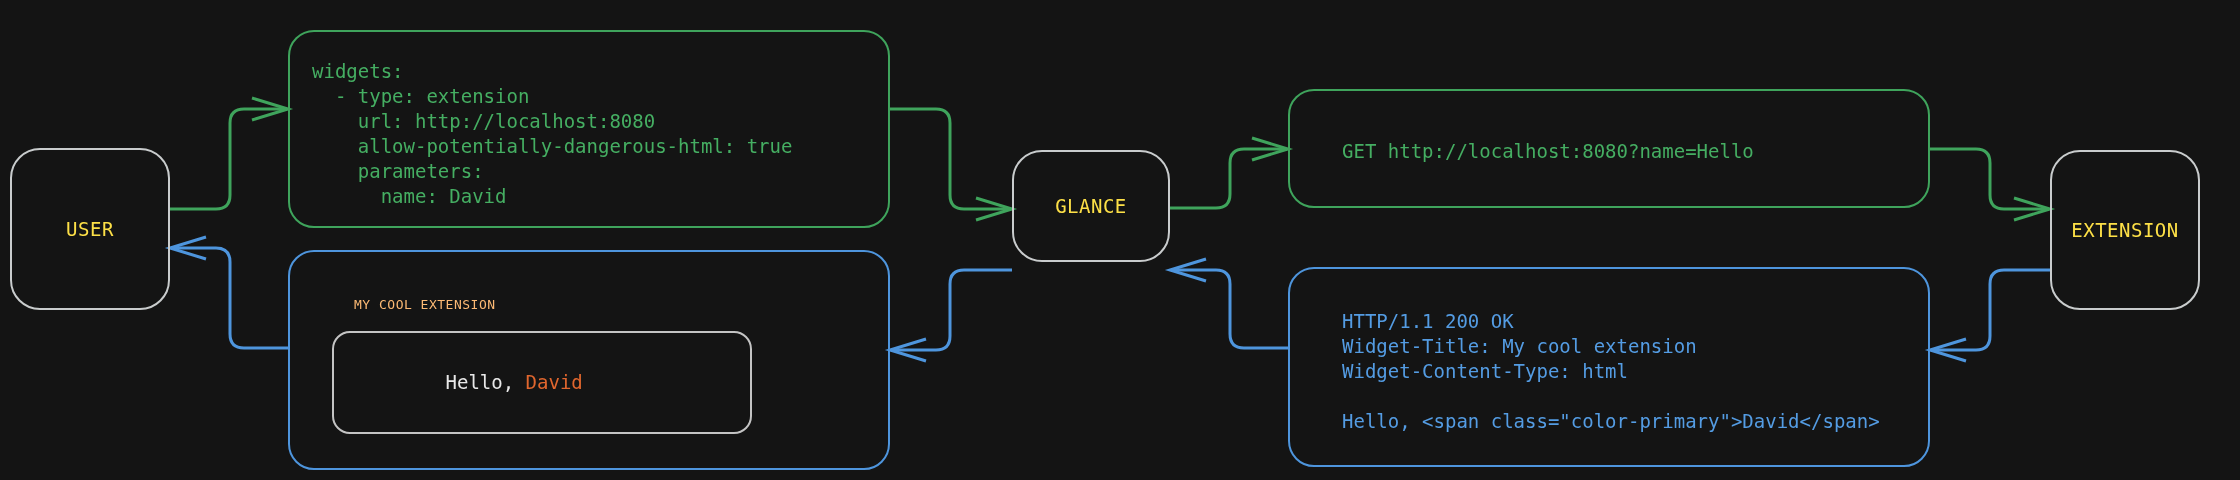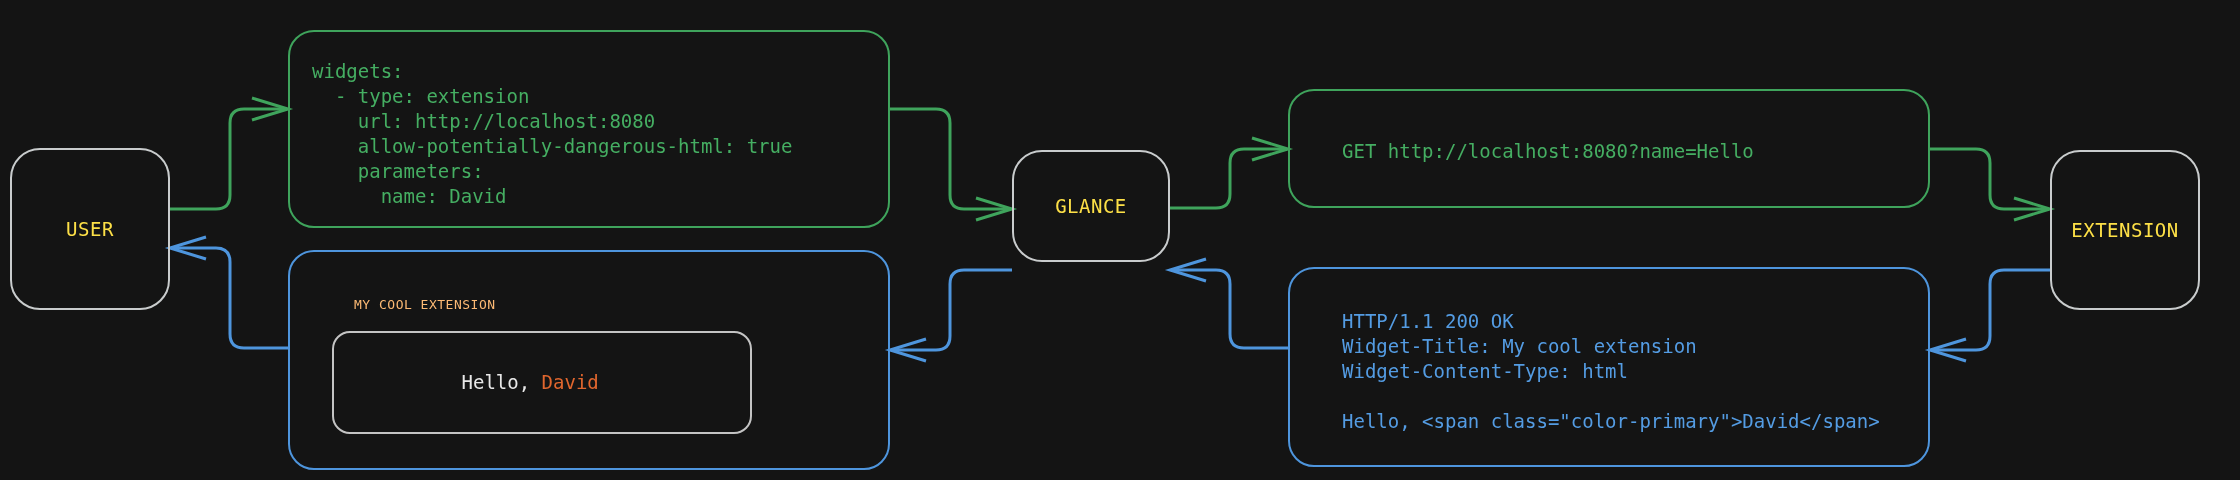--- a/index.html
+++ b/index.html
@@ -17,21 +17,21 @@
   .node .lbl{color:#fde047;font-size:19px;letter-spacing:0.5px;}
   .bigbox{border-width:2.5px;border-style:solid;border-radius:26px;}
   .bigbox.green{border-color:var(--green);}
   .bigbox.blue{border-color:var(--blue);}
   pre.code{position:absolute;margin:0;font-family:inherit;font-size:19px;line-height:25px;white-space:pre;}
   pre.code.green{color:var(--green-text);}
   pre.code.blue{color:var(--blue-text);}
   .widget-title{position:absolute;color:#fdba74;font-size:13px;line-height:25px;letter-spacing:0.5px;}
   .innerbox{position:absolute;border:2px solid #c4c4c4;border-radius:18px;box-sizing:border-box;
             display:flex;align-items:center;}
-  .greeting{font-size:19px;line-height:25px;padding-left:36px;white-space:pre;}
+  .greeting{font-size:19px;line-height:25px;padding-left:20px;white-space:pre;}
   .greeting .pfx{color:#e8e8e8;}
   .greeting .name{color:var(--orange);}
 </style>
 </head>
 <body>
 
 <div id="stage" style="background: rgb(20, 20, 20);">
 
   <svg id="arrows" viewBox="0 0 2240 480">
 

